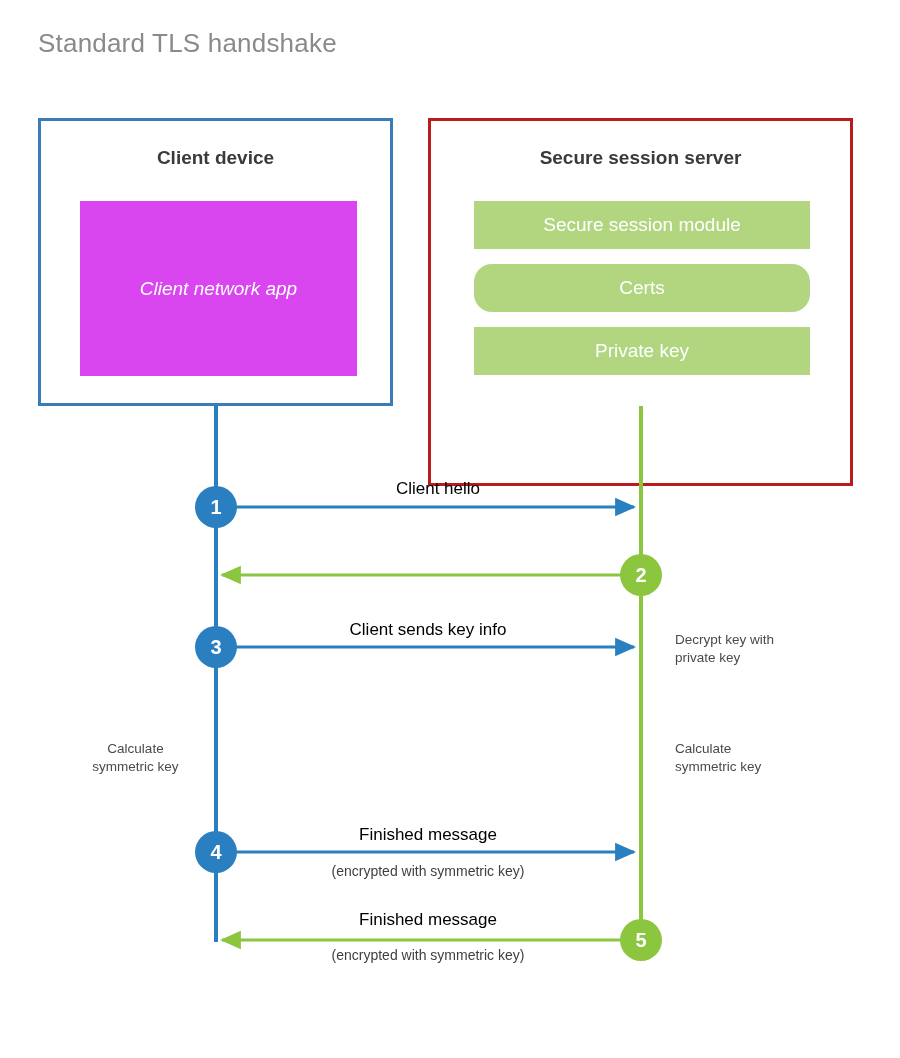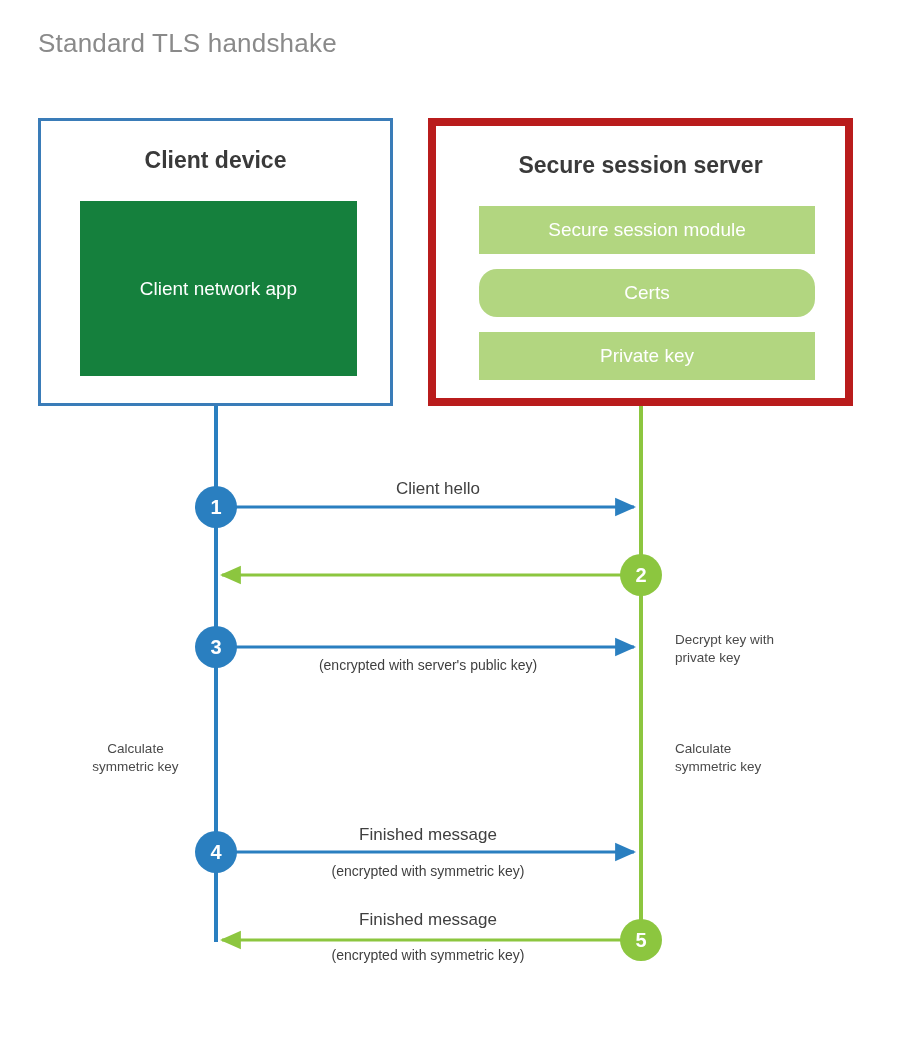--- a/index.html
+++ b/index.html
@@ -43,30 +43,30 @@
     left: 38px;
     top: 118px;
     width: 355px;
     height: 288px;
     border: 3px solid #3a7cb8;
   }
   .party-box.server {
     left: 428px;
     top: 118px;
     width: 425px;
-    height: 288px;
-    border: 8px solid #b91c1c;
+    height: 368px;
+    border: 3px solid #b91c1c;
   }
   .party-title {
     position: absolute;
     left: 0;
     right: 0;
     top: 26px;
     text-align: center;
-    font-size: 23px;
+    font-size: 19px;
     font-weight: bold;
     color: #3a3a3a;
   }
 
   
   .component {
     position: absolute;
     box-sizing: border-box;
     display: flex;
     align-items: center;
@@ -75,21 +75,22 @@
     font-size: 19px;
     font-weight: 400;
     text-align: right;
     line-height: 1.25;
   }
   .component.client-app {
     left: 39px;
     top: 80px;
     width: 277px;
     height: 175px;
-    background: #15803d;
+    background: #d946ef;
+    font-style: italic;
   }
   .component.server-bar {
     left: 43px;
     width: 336px;
     height: 48px;
     background: #b2d680;
   }
   .component.server-bar.b0 { top: 80px; }
   .component.server-bar.b1 { top: 143px; border-radius: 18px; }
   .component.server-bar.b2 { top: 206px; }
@@ -117,21 +118,21 @@
     font-weight: bold;
     box-sizing: border-box;
   }
   .step-badge.client-side { background: #2a7fc0; }
   .step-badge.server-side { background: #8cc63f; }
 
   
   .msg-label {
     position: absolute;
     font-size: 17px;
-    color: #404040;
+    color: #000000;
     white-space: nowrap;
     text-align: center;
   }
   .msg-sublabel {
     position: absolute;
     font-size: 14px;
     color: #3f3f3f;
     white-space: nowrap;
     text-align: center;
   }
@@ -192,21 +193,21 @@
 
   <div class="step-badge client-side" style="left:195px; top:486px;">1</div>
   <div class="step-badge server-side" style="left:620px; top:554px;">2</div>
   <div class="step-badge client-side" style="left:195px; top:626px;">3</div>
   <div class="step-badge client-side" style="left:195px; top:831px;">4</div>
   <div class="step-badge server-side" style="left:620px; top:919px;">5</div>
 
   <div class="msg-label" style="left:228px; top:479px; width:420px;">Client hello</div>
 
 
-  <div class="msg-sublabel" style="left:228px; top:657px; width:400px;">(encrypted with server's public key)</div>
+  <div class="msg-label" style="left:228px; top:620px; width:400px;">Client sends key info</div>
 
   <div class="msg-label" style="left:228px; top:825px; width:400px;">Finished message</div>
   <div class="msg-sublabel" style="left:228px; top:863px; width:400px;">(encrypted with symmetric key)</div>
 
   <div class="msg-label" style="left:228px; top:910px; width:400px;">Finished message</div>
   <div class="msg-sublabel" style="left:228px; top:947px; width:400px;">(encrypted with symmetric key)</div>
 
   <div class="side-note right" style="left:675px; top:631px; width:190px;">
     <div>Decrypt key with</div>
     <div>private key</div>

